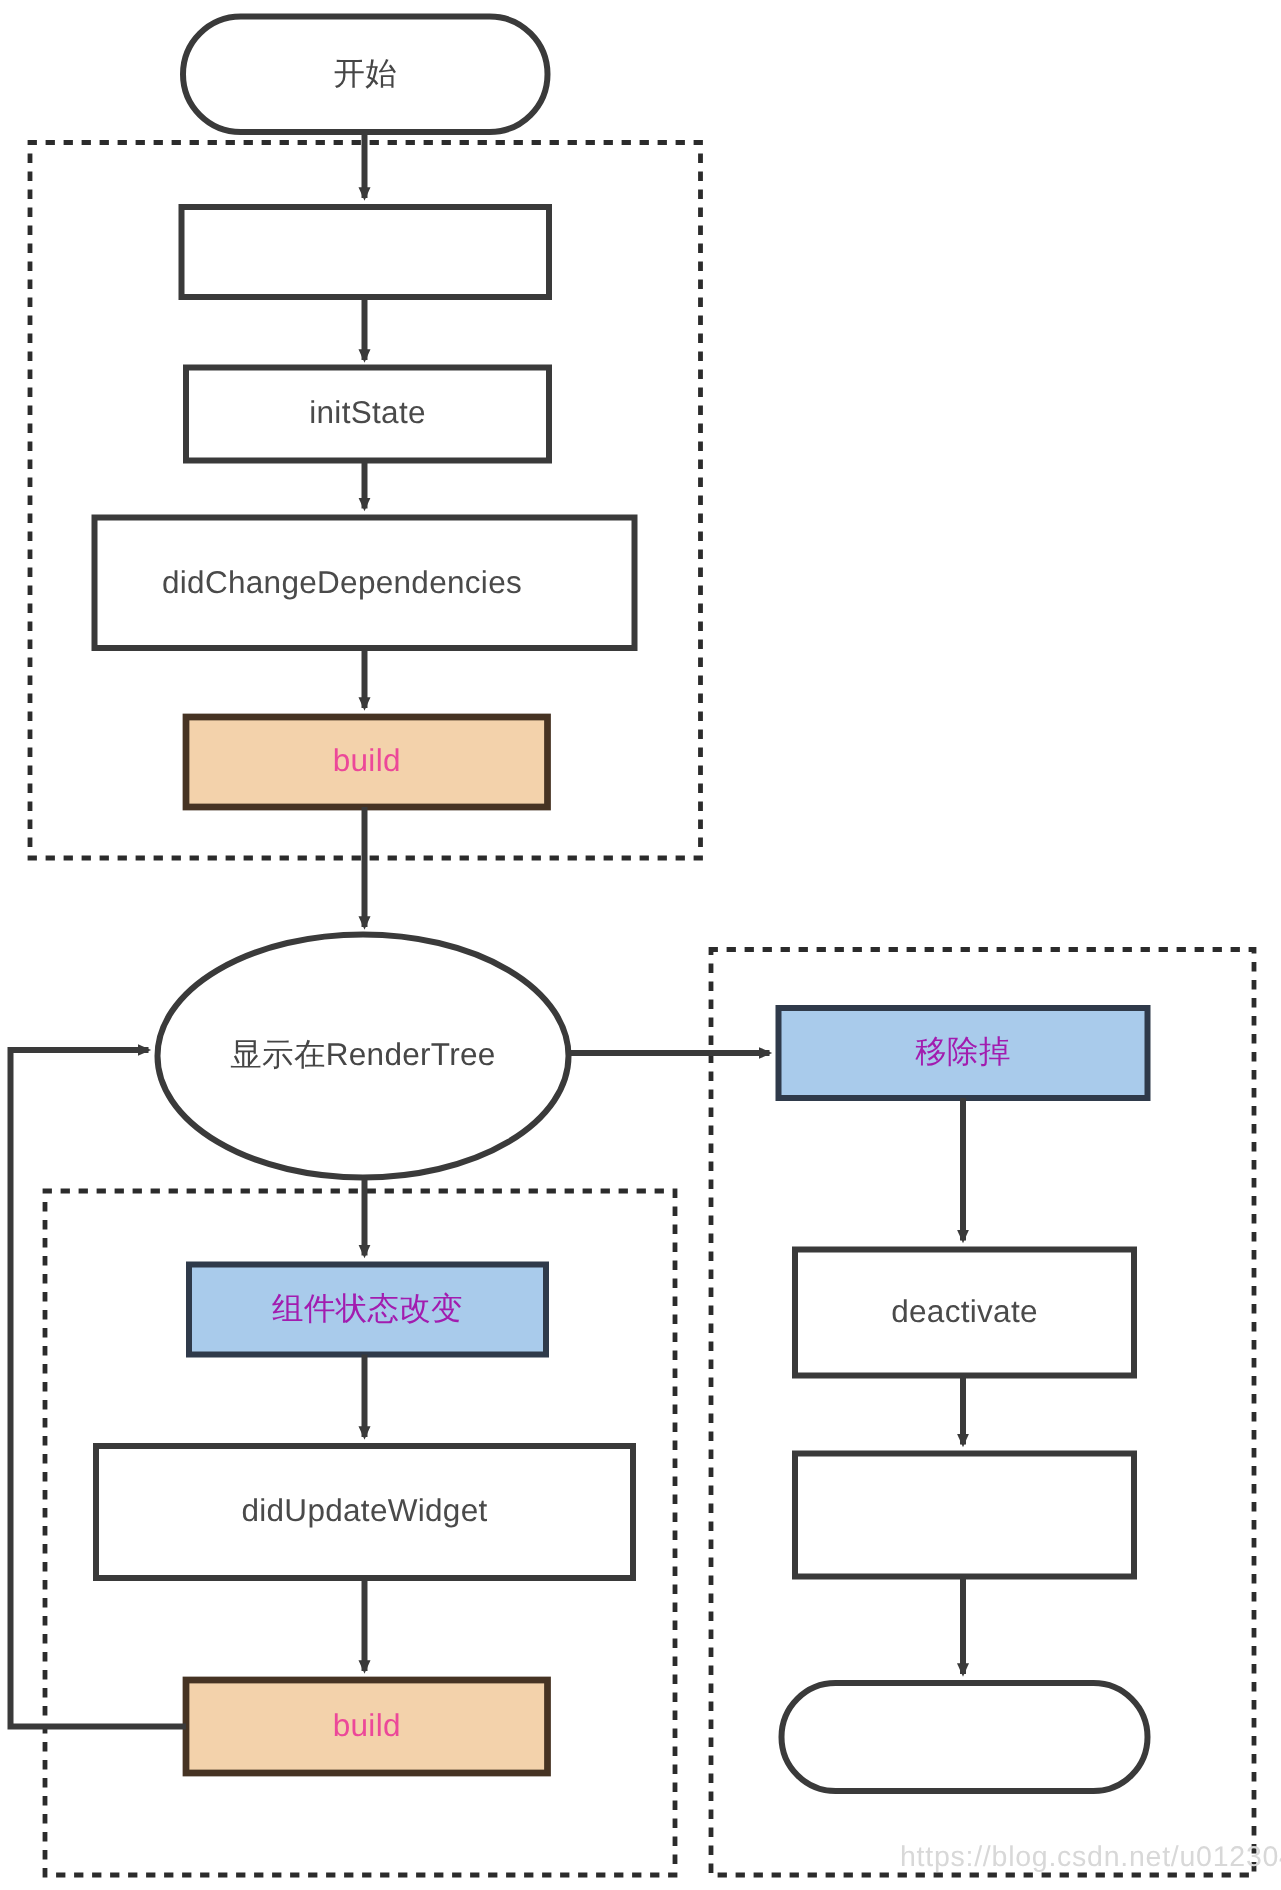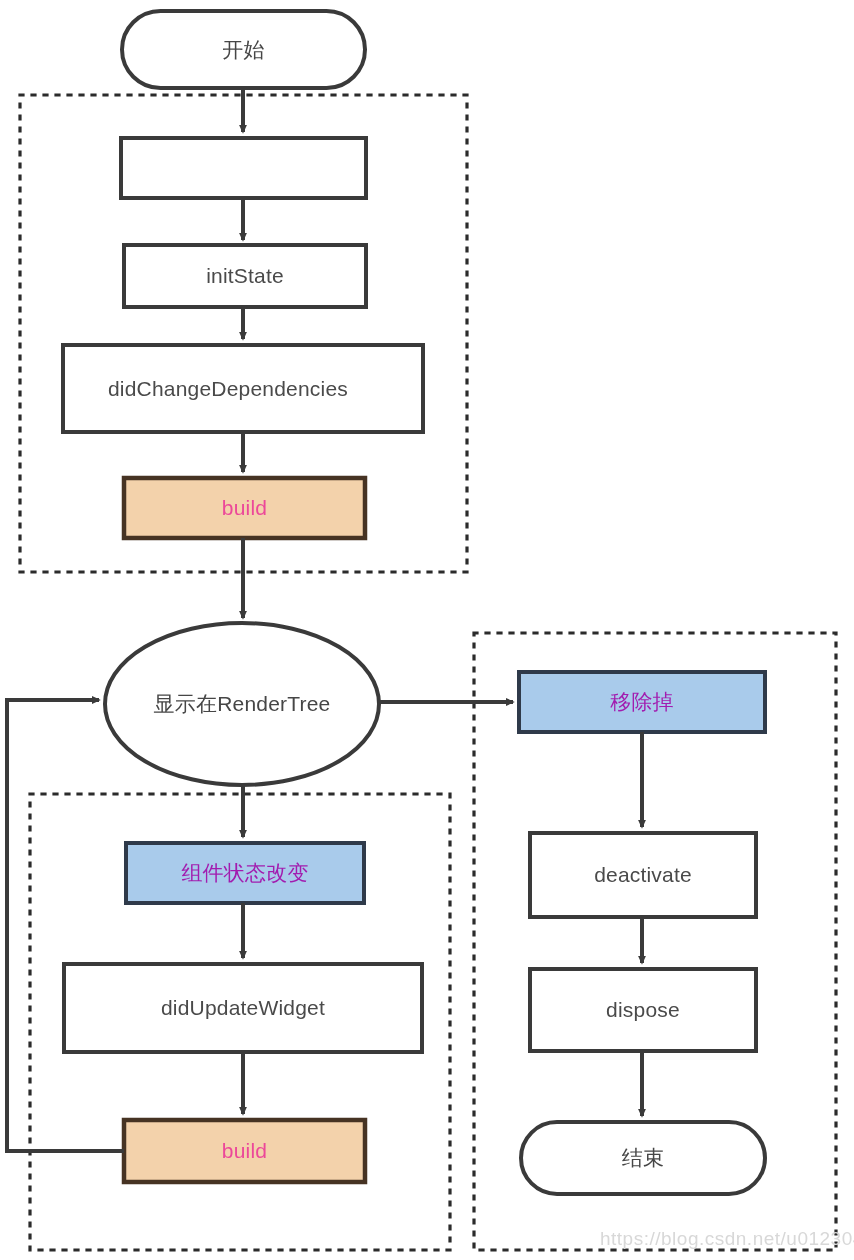--- a/index.html
+++ b/index.html
@@ -140,19 +140,17 @@
   <div class="node-label cjk" style="left:105px; top:623px; width:274px; height:162px;">显示在RenderTree</div>
 
   <div class="node-label" style="left:64px; top:964px; width:358px; height:88px;">didUpdateWidget</div>
 
   <div class="node-label onbuild" style="left:124px; top:1120px; width:241px; height:62px;">build</div>
 
   <div class="node-label cjk onblue" style="left:519px; top:672px; width:246px; height:60px;">移除掉</div>
 
   <div class="node-label" style="left:530px; top:833px; width:226px; height:84px;">deactivate</div>
 
-  <div class="node-label" style="left:530px; top:969px; width:226px; height:82px;">dispose</div>
 
-  <div class="node-label cjk" style="left:521px; top:1122px; width:244px; height:72px;">结束</div>
 
   <div class="watermark" style="left:600px; top:1228px;">https://blog.csdn.net/u012304026</div>
 
 </div>
 
 </body></html>

